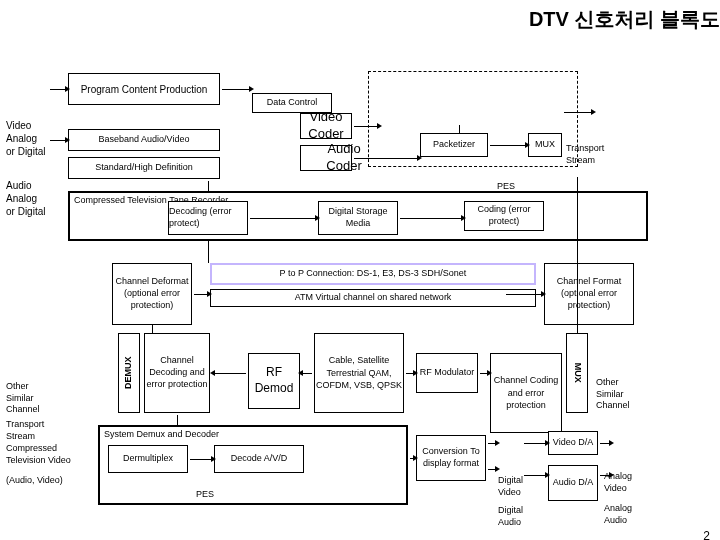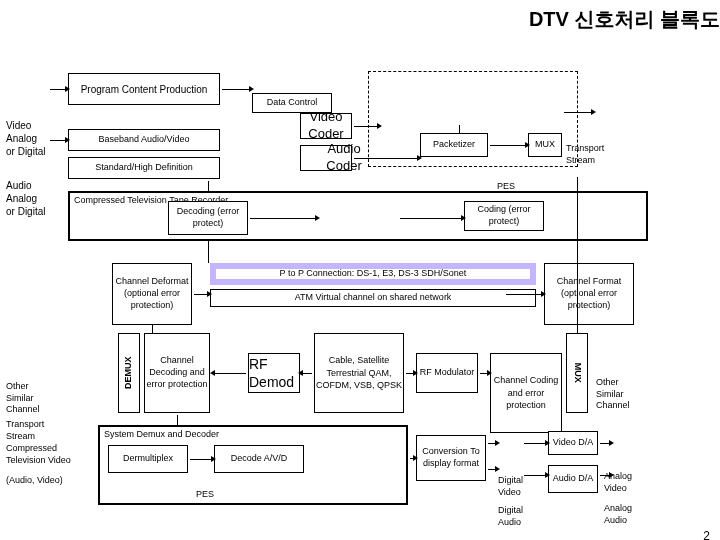--- a/index.html
+++ b/index.html
@@ -149,39 +149,43 @@
   </div>
 
   <div class="box" style="left:68px;top:120px;width:152px;height:22px;font-size:9px;">
     <span>Standard/High Definition</span>
   </div>
 
   <div class="box" style="left:68px;top:154px;width:580px;height:50px;border:2px solid #000;background:transparent;justify-content:flex-start;align-items:flex-start;padding:2px 4px;font-size:9px;">
     <span>Compressed Television Tape Recorder</span>
   </div>
 
-  <div class="box" style="left:168px;top:164px;width:80px;height:34px;font-size:9px;text-align:center;">
+  <div class="box" style="left:168px;top:164px;width:80px;height:34px;font-size:9px;text-align:left;">
     <span>Decoding
 (error protect)</span>
   </div>
 
+  <div class="box" style="left:318px;top:164px;width:80px;height:34px;font-size:9px;text-align:center;">
+    <span>Digital Storage
+Media</span>
+  </div>
 
   <div class="box" style="left:464px;top:164px;width:80px;height:30px;font-size:9px;text-align:center;">
     <span>Coding
 (error protect)</span>
   </div>
 
   <div class="box" style="left:112px;top:226px;width:80px;height:62px;font-size:9px;text-align:center;">
     <span>Channel
 Deformat
 (optional
 error protection)</span>
   </div>
 
-  <div class="box" style="left:210px;top:226px;width:326px;height:22px;font-size:9px;border:6px solid #c4b5fd;">
+  <div class="box" style="left:210px;top:226px;width:326px;height:22px;font-size:9px;border:2px solid #c4b5fd;">
     <span>P to P Connection: DS-1, E3, DS-3 SDH/Sonet</span>
   </div>
 
   <div class="box" style="left:210px;top:252px;width:326px;height:18px;font-size:9px;border:1px solid #000;">
     <span>ATM Virtual channel on shared network</span>
   </div>
 
   <div class="box" style="left:544px;top:226px;width:90px;height:62px;font-size:9px;text-align:center;">
     <span>Channel Format
 (optional
@@ -200,21 +204,21 @@
     <span class="rotated-text">DEMUX</span>
   </div>
 
   <div class="box" style="left:144px;top:296px;width:66px;height:80px;font-size:9px;text-align:center;">
     <span>Channel
 Decoding
 and error
 protection</span>
   </div>
 
-  <div class="box" style="left:248px;top:316px;width:52px;height:40px;font-size:14px;text-align:left;">
+  <div class="box" style="left:248px;top:316px;width:52px;height:56px;font-size:12px;text-align:center;">
     <span>RF
 Demod</span>
   </div>
 
   <div class="box" style="left:314px;top:296px;width:90px;height:80px;font-size:9px;text-align:center;line-height:1.4;">
     <span>Cable, Satellite
 Terrestrial
 QAM, COFDM,
 VSB, QPSK</span>
   </div>
@@ -259,21 +263,21 @@
 
   <div class="label" style="left:498px;top:394px;font-size:9px;line-height:1.3;">Digital<br>Video</div>
 
   <div class="label" style="left:498px;top:424px;font-size:9px;line-height:1.3;">Digital<br>Audio</div>
 
   <div class="box" style="left:548px;top:394px;width:50px;height:24px;font-size:9px;text-align:center;">
     <span>Video
 D/A</span>
   </div>
 
-  <div class="box" style="left:548px;top:428px;width:50px;height:28px;font-size:9px;text-align:center;">
+  <div class="box" style="left:548px;top:428px;width:50px;height:36px;font-size:9px;text-align:center;">
     <span>Audio D/A</span>
   </div>
 
   <div class="label" style="left:604px;top:390px;font-size:9px;line-height:1.3;">Analog<br>Video</div>
 
   <div class="label" style="left:604px;top:422px;font-size:9px;line-height:1.3;">Analog<br>Audio</div>
 
   <div class="label" style="left:98px;top:490px;font-size:9px;">Other Similar Channel</div>
 
   <div class="label" style="left:450px;top:490px;font-size:9px;">Data Control</div>

